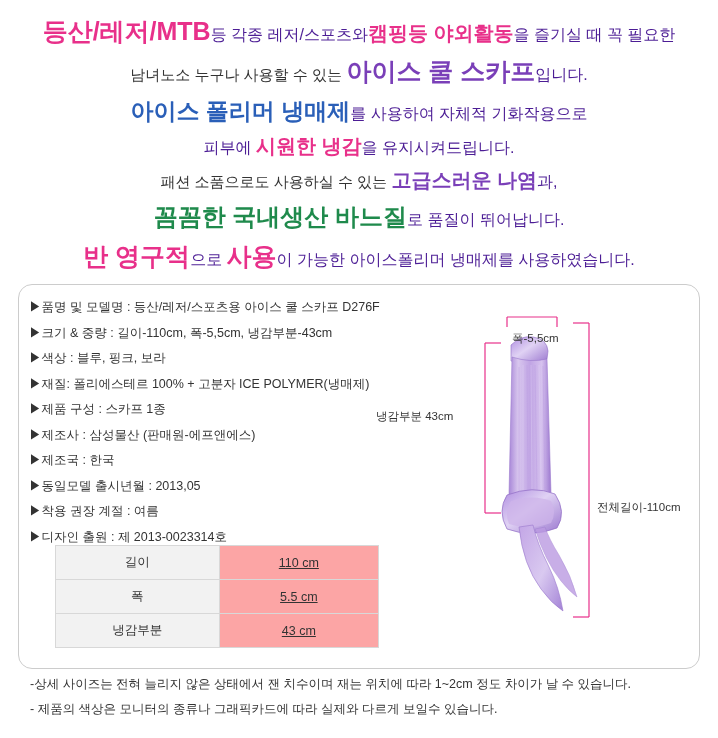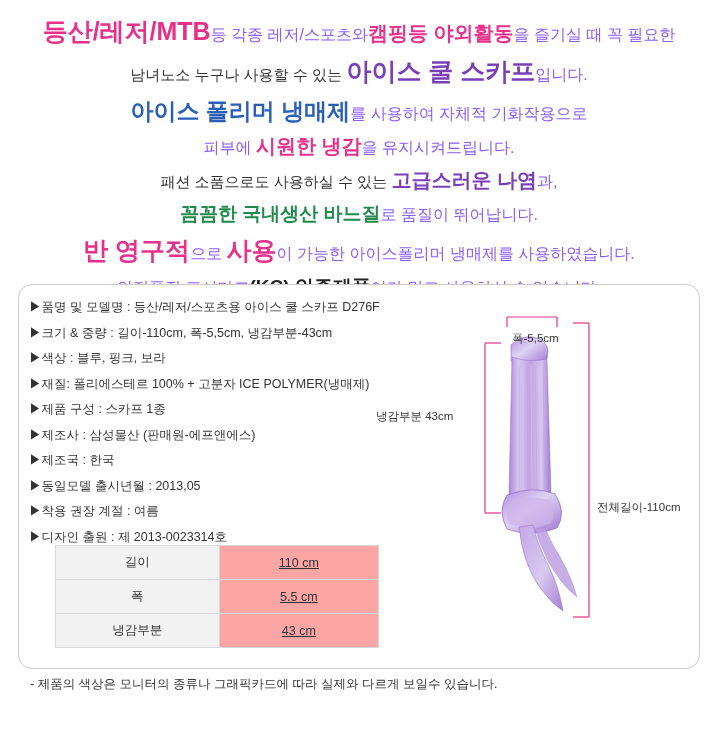--- a/index.html
+++ b/index.html
@@ -38,21 +38,21 @@
     font-weight: bold;
     color: #7a3fb8;
   }
   .big-blue {
     font-size: 23px;
     font-weight: bold;
     color: #2a5fb8;
   }
   .mid-dark {
     font-size: 16px;
-    color: #8b5cf6;
+    color: #4c1d95;
   }
   .mid-dark-sm {
     font-size: 15px;
     color: #333333;
   }
   .mid-bold-dark {
     font-size: 19px;
     font-weight: bold;
     color: #222222;
   }
@@ -60,21 +60,21 @@
     font-size: 20px;
     font-weight: bold;
     color: #e8308a;
   }
   .hl-purple-mid {
     font-size: 20px;
     font-weight: bold;
     color: #7a3fb8;
   }
   .hl-green-mid {
-    font-size: 19px;
+    font-size: 24px;
     font-weight: bold;
     color: #1f8a4c;
   }
   .line1 { margin-top: 2px; }
 
   
   .spec-panel {
     position: absolute;
     left: 18px;
     top: 284px;
@@ -295,14 +295,15 @@
       </g>
     </svg>
 
     <div class="dim-label dim-top">폭-5,5cm</div>
     <div class="dim-label dim-left">냉감부분 43cm</div>
     <div class="dim-label dim-right">전체길이-110cm</div>
   </div>
 </div>
 
 <div class="footnotes">
+  <div class="footnote">-상세 사이즈는 전혀 늘리지 않은 상태에서 잰 치수이며 재는 위치에 따라  1~2cm 정도 차이가 날 수 있습니다.</div>
   <div class="footnote">- 제품의 색상은 모니터의 종류나 그래픽카드에 따라 실제와 다르게 보일수 있습니다.</div>
 </div>
 
 </body></html>

